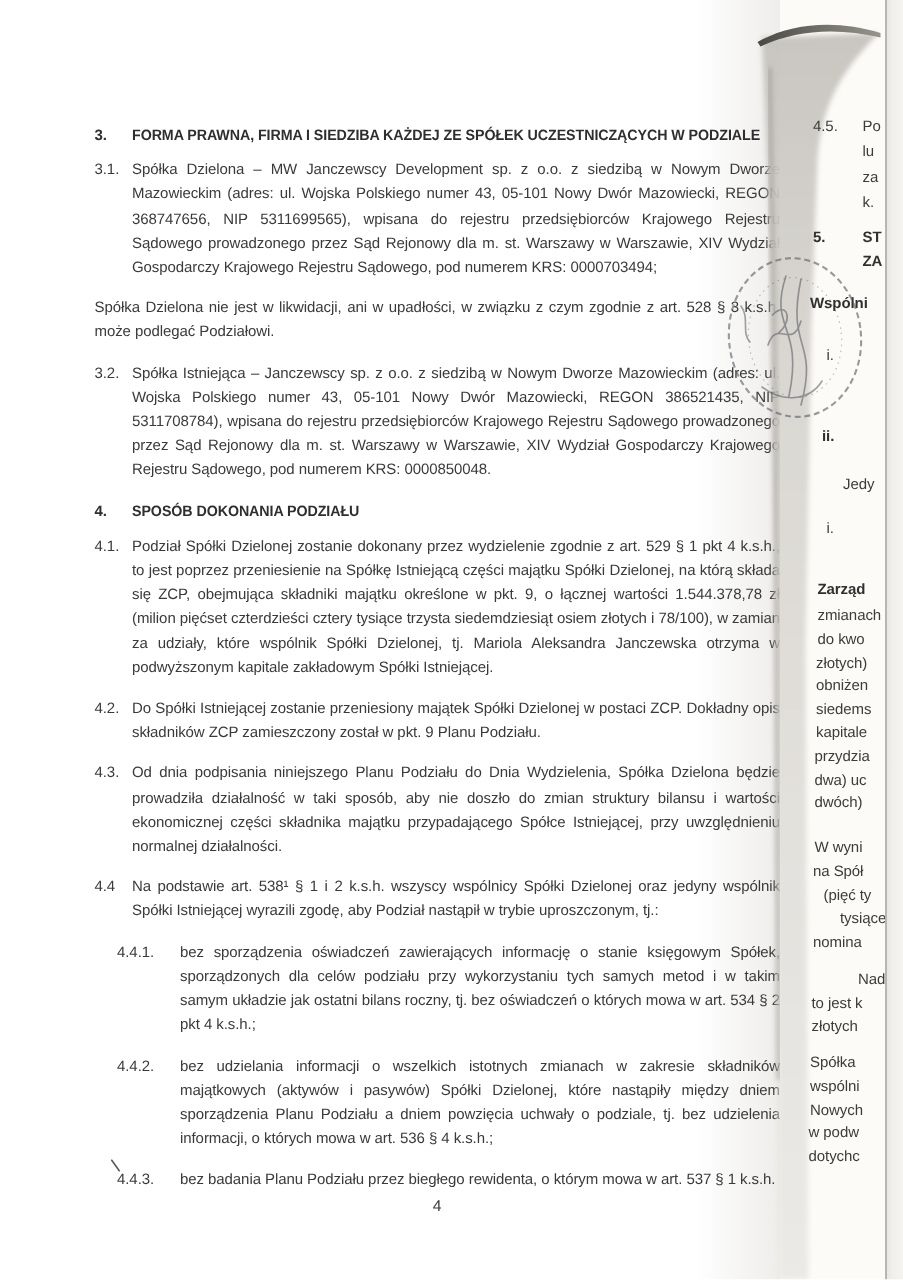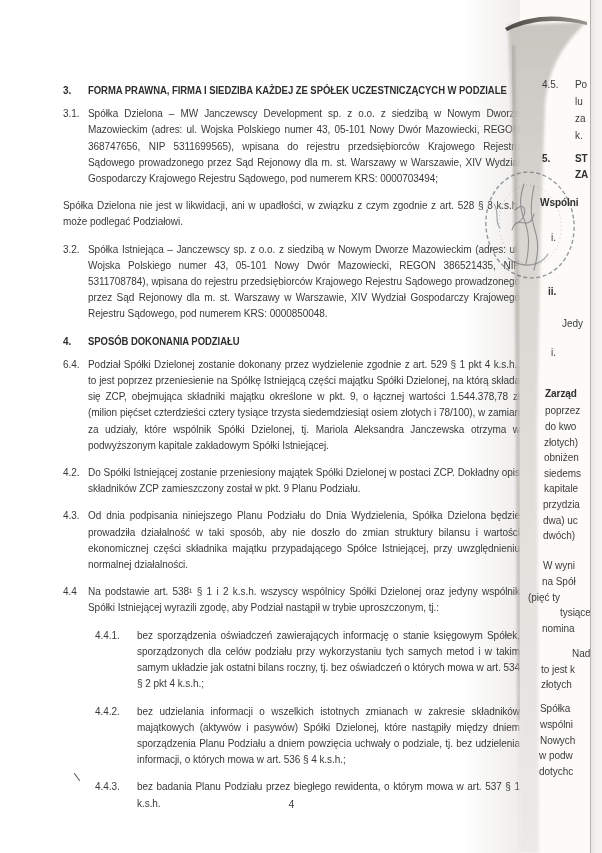--- a/index.html
+++ b/index.html
@@ -33,21 +33,21 @@
     position: absolute; left: 63px; top: 83px; width: 457px; z-index: 2;
     font-size: 10px; line-height: 16.2px; letter-spacing: -0.05px;
   }
   .block { display: flex; margin-bottom: 11px; }
   .block .num { flex: 0 0 25px; }
   .block .txt { flex: 1 1 auto; text-align: justify; }
   .block.heading { font-weight: 700; color: #2e2e2e; margin-bottom: 7px; white-space: nowrap; }
   .block.heading .txt { text-align: left; transform: scaleX(0.95); transform-origin: left center; }
   .block.item { }
   .block.para { }
-  .block.subitem { margin-left: 32px; }
+  .block.subitem { margin-left: 15px; }
   .block.subitem .num { flex: 0 0 42px; }
 
   .page-number {
     position: absolute; left: 63px; top: 798px; width: 457px; z-index: 2;
     text-align: center; font-size: 10.5px; color: #3a3a3a;
   }
 
   
   .frag {
     position: absolute; z-index: 4; font-size: 10px; color: #3c3c3c;
@@ -89,21 +89,21 @@
         <span class="num">3.2.</span>
         <span class="txt">Spółka Istniejąca – Janczewscy sp. z o.o. z siedzibą w Nowym Dworze Mazowieckim (adres: ul. Wojska Polskiego numer 43, 05-101 Nowy Dwór Mazowiecki, REGON 386521435, NIP 5311708784), wpisana do rejestru przedsiębiorców Krajowego Rejestru Sądowego prowadzonego przez Sąd Rejonowy dla m. st. Warszawy w Warszawie, XIV Wydział Gospodarczy Krajowego Rejestru Sądowego, pod numerem KRS: 0000850048.</span>
       </div>
 
       <div class="block heading">
         <span class="num">4.</span>
         <span class="txt">SPOSÓB DOKONANIA PODZIAŁU</span>
       </div>
 
       <div class="block item">
-        <span class="num">6.4.</span>
+        <span class="num">4.1.</span>
         <span class="txt">Podział Spółki Dzielonej zostanie dokonany przez wydzielenie zgodnie z art. 529 § 1 pkt 4 k.s.h., to jest poprzez przeniesienie na Spółkę Istniejącą części majątku Spółki Dzielonej, na którą składa się ZCP, obejmująca składniki majątku określone w pkt. 9, o łącznej wartości 1.544.378,78 zł (milion pięćset czterdzieści cztery tysiące trzysta siedemdziesiąt osiem złotych i 78/100), w zamian za udziały, które wspólnik Spółki Dzielonej, tj. Mariola Aleksandra Janczewska otrzyma w podwyższonym kapitale zakładowym Spółki Istniejącej.</span>
       </div>
 
       <div class="block item">
         <span class="num">4.2.</span>
         <span class="txt">Do Spółki Istniejącej zostanie przeniesiony majątek Spółki Dzielonej w postaci ZCP. Dokładny opis składników ZCP zamieszczony został w pkt. 9 Planu Podziału.</span>
       </div>
 
       <div class="block item">
         <span class="num">4.3.</span>
@@ -180,21 +180,21 @@
       <span class="frag" style="left: 551px; top: 232px;">i.</span>
 
       <span class="frag bold" style="left: 548px; top: 272px; margin-top: 14px;">ii.</span>
 
       <span class="frag" style="left: 562px; top: 318px;">Jedy</span>
 
       <span class="frag" style="left: 551px; top: 347px;">i.</span>
 
       <span class="frag bold" style="left: 545px; top: 388px;">Zarząd</span>
 
-      <span class="frag" style="left: 545px; top: 405px;">poprzez</span>
+      <span class="frag" style="left: 545px; top: 405px;">zmianach</span>
 
       <span class="frag" style="left: 545px; top: 421px;">do kwo</span>
 
       <span class="frag" style="left: 544px; top: 437px;">złotych)</span>
 
       <span class="frag" style="left: 544px; top: 452px;">obniżen</span>
 
       <span class="frag" style="left: 544px; top: 468px;">siedems</span>
 
       <span class="frag" style="left: 544px; top: 483px;">kapitale</span>
@@ -202,21 +202,21 @@
       <span class="frag" style="left: 543px; top: 499px;">przydzia</span>
 
       <span class="frag" style="left: 543px; top: 515px;">dwa) uc</span>
 
       <span class="frag" style="left: 543px; top: 530px;">dwóch)</span>
 
       <span class="frag" style="left: 543px; top: 560px;">W wyni</span>
 
       <span class="frag" style="left: 542px; top: 576px;">na Spół</span>
 
-      <span class="frag" style="left: 528px; top: 592px;">(pięć ty</span>
+      <span class="frag" style="left: 549px; top: 592px;">(pięć ty</span>
 
       <span class="frag" style="left: 560px; top: 607px;">tysiące</span>
 
       <span class="frag" style="left: 542px; top: 623px;">nomina</span>
 
       <span class="frag" style="left: 572px; top: 648px;">Nadwyż</span>
 
       <span class="frag" style="left: 541px; top: 664px;">to jest k</span>
 
       <span class="frag" style="left: 541px; top: 679px;">złotych</span>

